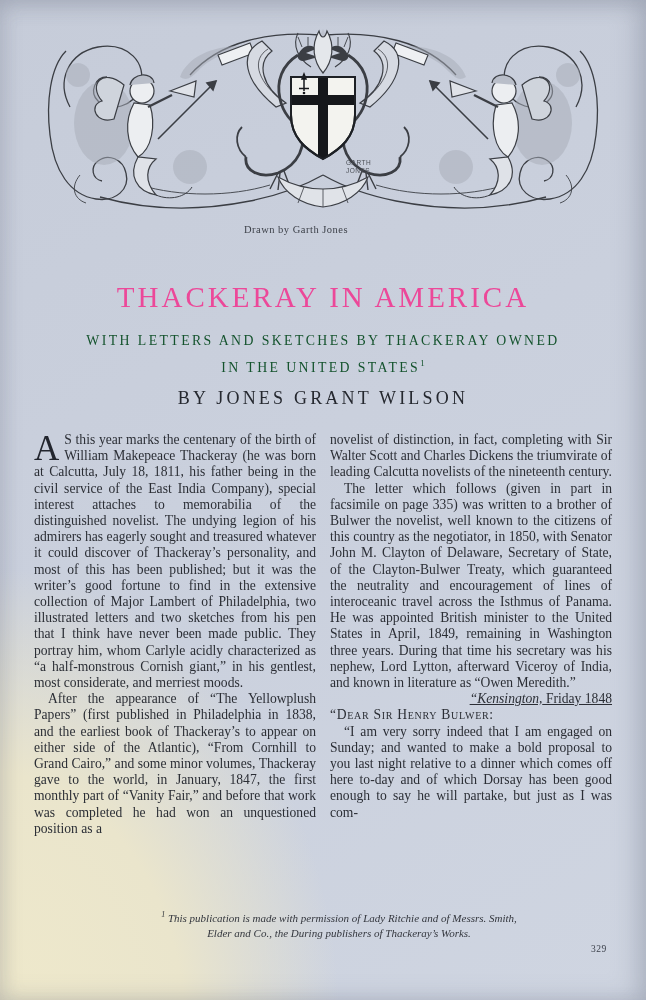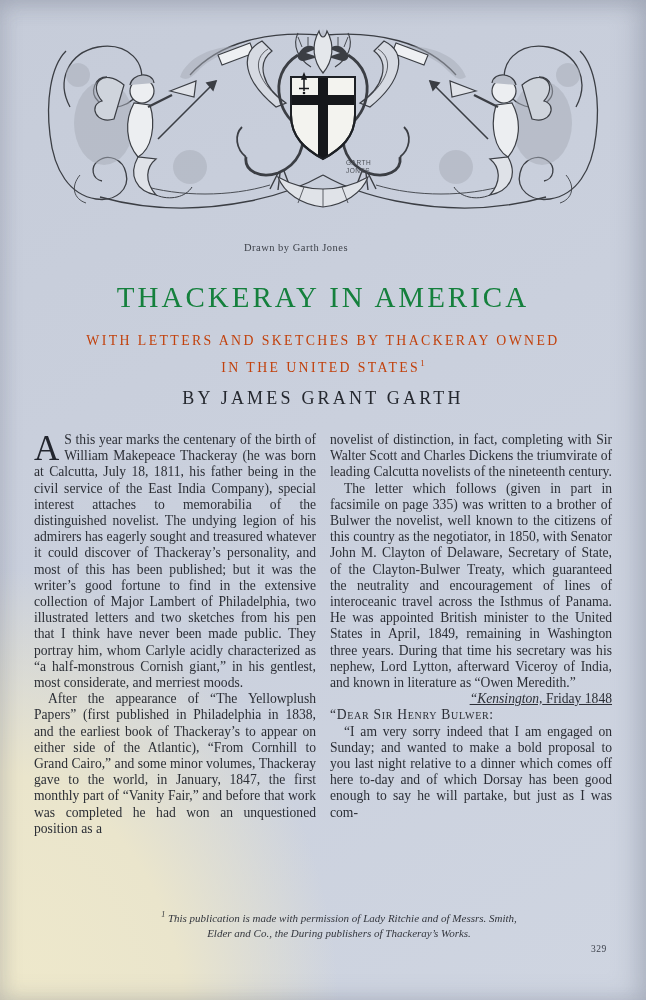--- a/index.html
+++ b/index.html
@@ -10,29 +10,29 @@
       radial-gradient(ellipse 520px 680px at -2% 103%, #efe9cb 0%, #eae5cc 38%, rgba(234,229,205,0) 68%),
       linear-gradient(150deg, #c6ccd9 0%, #cad0dd 45%, #cfd5e1 100%);
   }
   .vignette{
     position:absolute;inset:0;pointer-events:none;z-index:9;
     box-shadow:inset -10px 0 24px rgba(96,104,122,.25), inset 0 8px 18px rgba(96,104,122,.12), inset 10px 0 16px rgba(96,104,122,.08);
   }
   .artwork{position:absolute;top:14px;left:40px;width:566px;height:204px;}
   .art-caption{
     position:absolute;top:224px;left:0;width:592px;text-align:center;
-    font-size:10.5px;letter-spacing:.5px;color:#3d4149;margin-top:18px;
+    font-size:10.5px;letter-spacing:.5px;color:#3d4149;
   }
   .title{
     position:absolute;top:281px;left:0;width:646px;text-align:center;
-    font-size:29px;letter-spacing:3px;color:#15803d;font-weight:400;white-space:nowrap;
+    font-size:29px;letter-spacing:3px;color:#ec4899;font-weight:400;white-space:nowrap;
   }
   .subtitle{
     position:absolute;top:330px;left:0;width:646px;text-align:center;
-    font-size:13.8px;letter-spacing:2.4px;line-height:22px;color:#c2410c;
+    font-size:13.8px;letter-spacing:2.4px;line-height:22px;color:#14532d;
   }
   .subtitle sup{font-size:9px;letter-spacing:0;}
   .byline{
     position:absolute;top:388px;left:0;width:646px;text-align:center;
     font-size:18px;letter-spacing:3.2px;color:#25282f;white-space:nowrap;
   }
   .columns{position:absolute;top:432px;left:34px;width:578px;display:flex;gap:14px;}
   .col{width:282px;text-align:justify;font-size:13.6px;line-height:16.2px;color:#2b2e35;}
   .col p{margin:0;text-indent:14px;}
   .col p.noindent{text-indent:0;}
@@ -144,21 +144,21 @@
 
 <div class="art-caption">Drawn by Garth Jones</div>
 
 <div class="title">THACKERAY IN AMERICA</div>
 
 <div class="subtitle">
   <span>WITH LETTERS AND SKETCHES BY THACKERAY OWNED</span><br>
   <span>IN THE UNITED STATES</span><sup>1</sup>
 </div>
 
-<div class="byline">BY JAMES GRANT GARTH</div>
+<div class="byline">BY JONES GRANT WILSON</div>
 
 <div class="columns">
   <div class="col">
     <p class="noindent"><span class="dropcap">A</span><span>S</span><span> this year marks the centenary of the birth of William Makepeace Thackeray (he was born at Calcutta, July 18, 1811, his father being in the civil service of the East India Company), special interest attaches to memorabilia of the distinguished novelist. The undying legion of his admirers has eagerly sought and treasured whatever it could discover of Thackeray’s personality, and most of this has been published; but it was the writer’s good fortune to find in the extensive collection of Major Lambert of Philadelphia, two illustrated letters and two sketches from his pen that I think have never been made public. They portray him, whom Carlyle acidly characterized as “a half-monstrous Cornish giant,” in his gentlest, most considerate, and merriest moods.</span></p>
     <p>After the appearance of “The Yellowplush Papers” (first published in Philadelphia in 1838, and the earliest book of Thackeray’s to appear on either side of the Atlantic), “From Cornhill to Grand Cairo,” and some minor volumes, Thackeray gave to the world, in January, 1847, the first monthly part of “Vanity Fair,” and before that work was completed he had won an unquestioned position as a</p>
   </div>
   <div class="col">
     <p class="noindent">novelist of distinction, in fact, completing with Sir Walter Scott and Charles Dickens the triumvirate of leading Calcutta novelists of the nineteenth century.</p>
     <p>The letter which follows (given in part in facsimile on page 335) was written to a brother of Bulwer the novelist, well known to the citizens of this country as the negotiator, in 1850, with Senator John M. Clayton of Delaware, Secretary of State, of the Clayton-Bulwer Treaty, which guaranteed the neutrality and encouragement of lines of interoceanic travel across the Isthmus of Panama. He was appointed British minister to the United States in April, 1849, remaining in Washington three years. During that time his secretary was his nephew, Lord Lytton, afterward Viceroy of India, and known in literature as “Owen Meredith.”</p>
     <p class="letter-heading"><span class="place">“Kensington,</span><span> Friday 1848</span></p>

